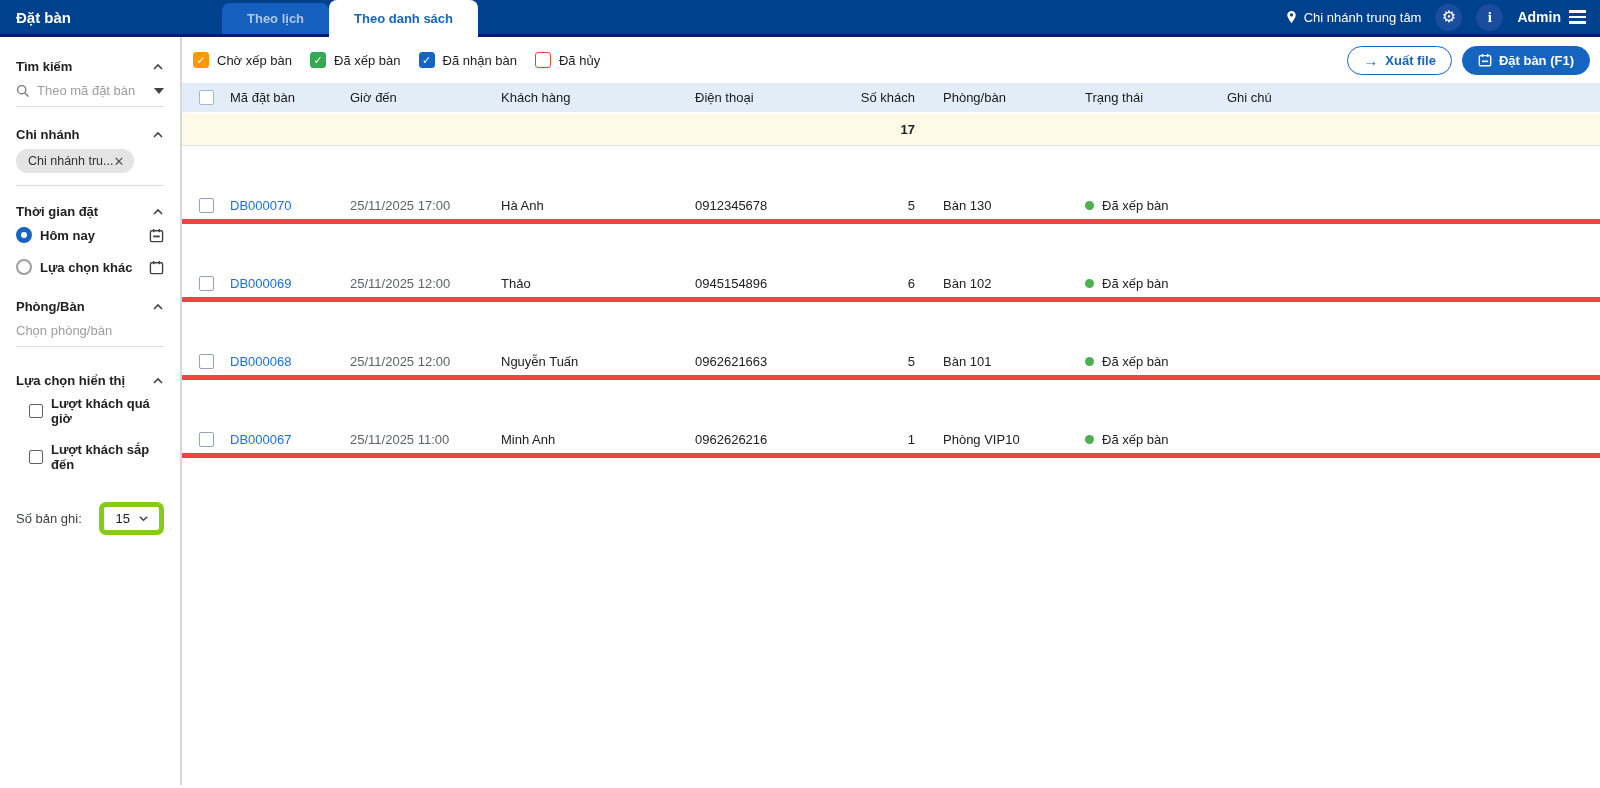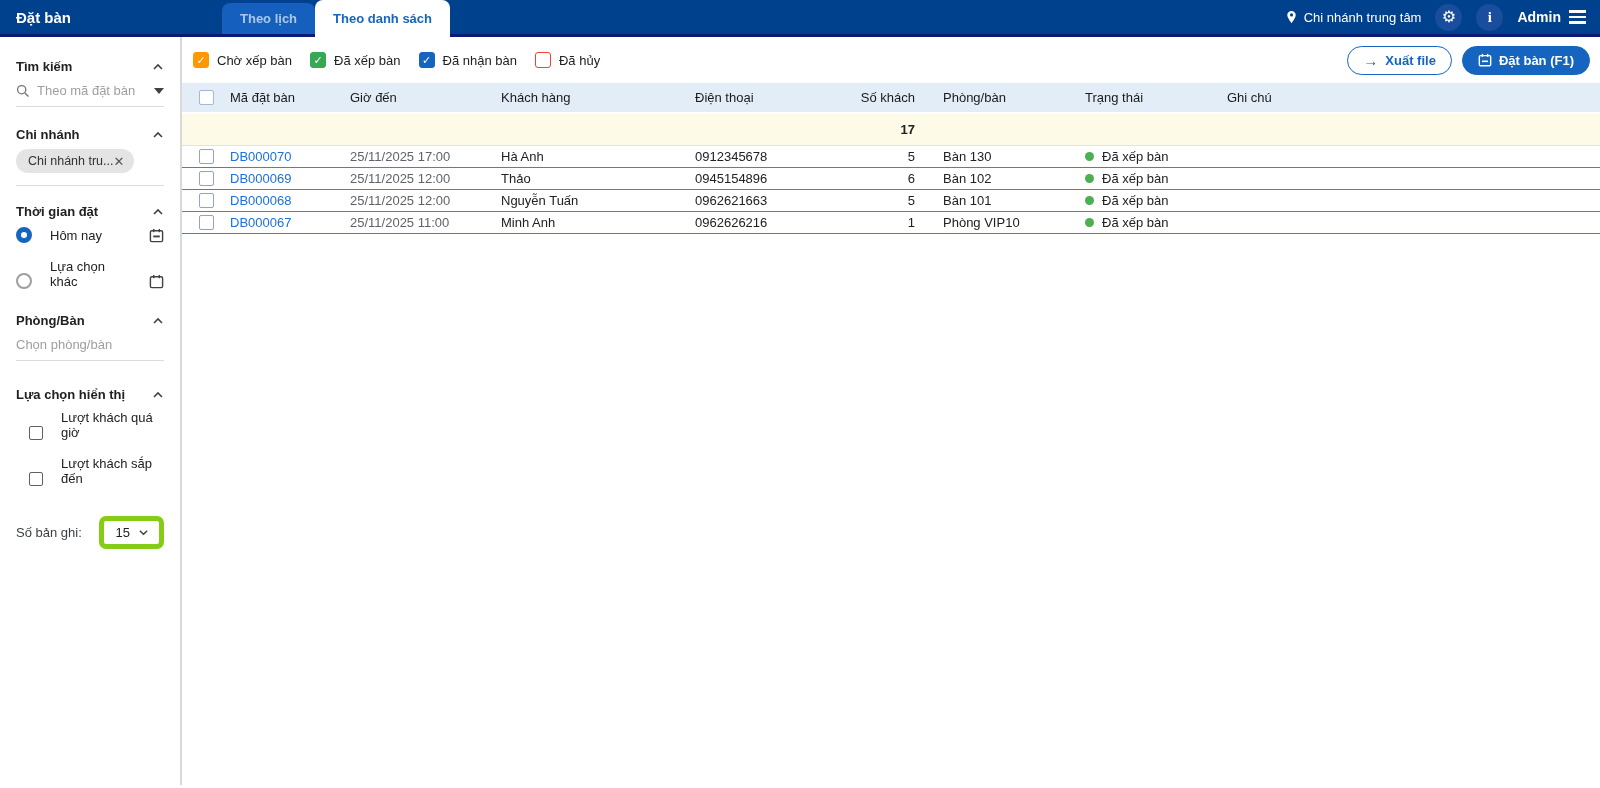--- a/index.html
+++ b/index.html
@@ -4,21 +4,21 @@
 <style>
   * { margin:0; padding:0; box-sizing:border-box; }
   html,body { width:1600px; height:788px; overflow:hidden; background:#fff;
     font-family:"Liberation Sans","DejaVu Sans",sans-serif; font-size:13px; color:#212121; }
 
   
   .topbar { position:relative; height:37px; background:#00418E; border-bottom:3px solid #0D1878;
     display:flex; align-items:center; }
   .topbar-title { color:#fff; font-weight:bold; font-size:15px; padding-left:16px; }
   .tabs { position:absolute; left:222px; bottom:-3px; display:flex; align-items:flex-end; }
-  .tab { padding:0 18px; font-weight:bold; font-size:13px; display:flex; align-items:center;
+  .tab { padding:0 25px; font-weight:bold; font-size:13px; display:flex; align-items:center;
     border-radius:8px 8px 0 0; cursor:pointer; }
   .tab.inactive { background:#1560BE; color:#AEC7E8; height:31px; margin-bottom:3px; }
   .tab.active { background:#fff; color:#1565C0; height:37px; }
   .topbar-right { margin-left:auto; display:flex; align-items:center; gap:14px; padding-right:14px; }
   .branch-pill { display:flex; align-items:center; gap:6px; color:#fff; font-size:13px; }
   .icon-circle { width:27px; height:27px; border-radius:50%; background:#1A4D9E;
     display:flex; align-items:center; justify-content:center; color:#fff; cursor:pointer; }
   .gear-glyph { font-size:16px; line-height:1; }
   .info-glyph { font-family:"Liberation Serif","DejaVu Serif",serif; font-weight:bold; font-size:15px; }
   .admin-box { display:flex; align-items:center; gap:8px; color:#fff; font-weight:bold; font-size:14px; cursor:pointer; }
@@ -36,21 +36,21 @@
   .chev { width:12px; height:12px; flex-shrink:0; }
   .underline-row { display:flex; align-items:center; gap:7px; border-bottom:1px solid #DCDCDC;
     padding:9px 0 8px 0; color:#9E9E9E; }
   .underline-row .ph { flex:1; font-size:13px; }
   .caret-down { width:0; height:0; border-left:5px solid transparent; border-right:5px solid transparent;
     border-top:6px solid #424242; cursor:pointer; }
   .chip-row { border-bottom:1px solid #DCDCDC; padding:7px 0 12px 0; }
   .chip { display:inline-flex; align-items:center; gap:0; background:#E4E4E4; border-radius:13px;
     padding:5px 10px 5px 12px; font-size:12.5px; color:#333; }
   .chip-x { color:#555; font-size:13px; cursor:pointer; line-height:1; }
-  .opt-row { display:flex; align-items:flex-end; gap:18px; padding:8px 0; cursor:pointer; }
+  .opt-row { display:flex; align-items:center; gap:8px; padding:8px 0; cursor:pointer;font-weight:bold; }
   .opt-row .grow { flex:1; color:#212121; }
   .radio { width:16px; height:16px; border-radius:50%; flex-shrink:0; }
   .radio.sel { border:5px solid #1565C0; background:#fff; }
   .radio.unsel { border:2px solid #9E9E9E; background:#fff; }
   .cbx-small { width:14px; height:14px; border:1.5px solid #5F6368; border-radius:2px; background:#fff; flex-shrink:0; }
   .records-row { display:flex; align-items:center; justify-content:space-between; margin-top:22px; color:#3C4043; }
   .records-select { display:flex; align-items:center; gap:8px; border:5px solid #84cc16; border-radius:7px;
     padding:4px 10px 4px 12px; cursor:pointer; color:#212121; }
 
   
@@ -64,21 +64,21 @@
   .btn.outline { border:1px solid #1565C0; color:#1565C0; background:#fff; }
   .btn.primary { background:#1565C0; color:#fff; border:1px solid #1565C0; }
 
   
   .trow { display:grid; grid-template-columns:48px 120px 151px 194px 160px 88px 142px 142px 1fr;
     align-items:center; }
   .thead { background:#E3EDF8; height:31px; border-bottom:2px solid #fff; }
   .thead .hc { font-size:13px; color:#1A1A1A; }
   .col-guests { justify-self:end; padding-right:28px; }
   .sumrow { background:#FDFBE8; height:32px; border-bottom:1px solid #E3E3E3; font-weight:bold; }
-  .drow { height:22px; border-bottom:1px solid #ef4444; background:#fff; }
+  .drow { height:33px; border-bottom:5px solid #ef4444; background:#fff;margin-top:45px; }
   .cbx { width:15px; height:15px; border:1.5px solid #93A5B8; border-radius:2px; background:#fff;
     margin-left:17px; cursor:pointer; display:block; }
   .thead .cbx { border-color:#9FB9D6; }
   .code-link { color:#1E6FD9; text-decoration:none; cursor:pointer; }
   .cell-time { color:#5F6368; }
   .status-cell { display:flex; align-items:center; gap:8px; }
   .dot { width:9px; height:9px; border-radius:50%; background:#4CAF50; flex-shrink:0; }
   svg.ic { display:block; }
 </style>
 </head>

